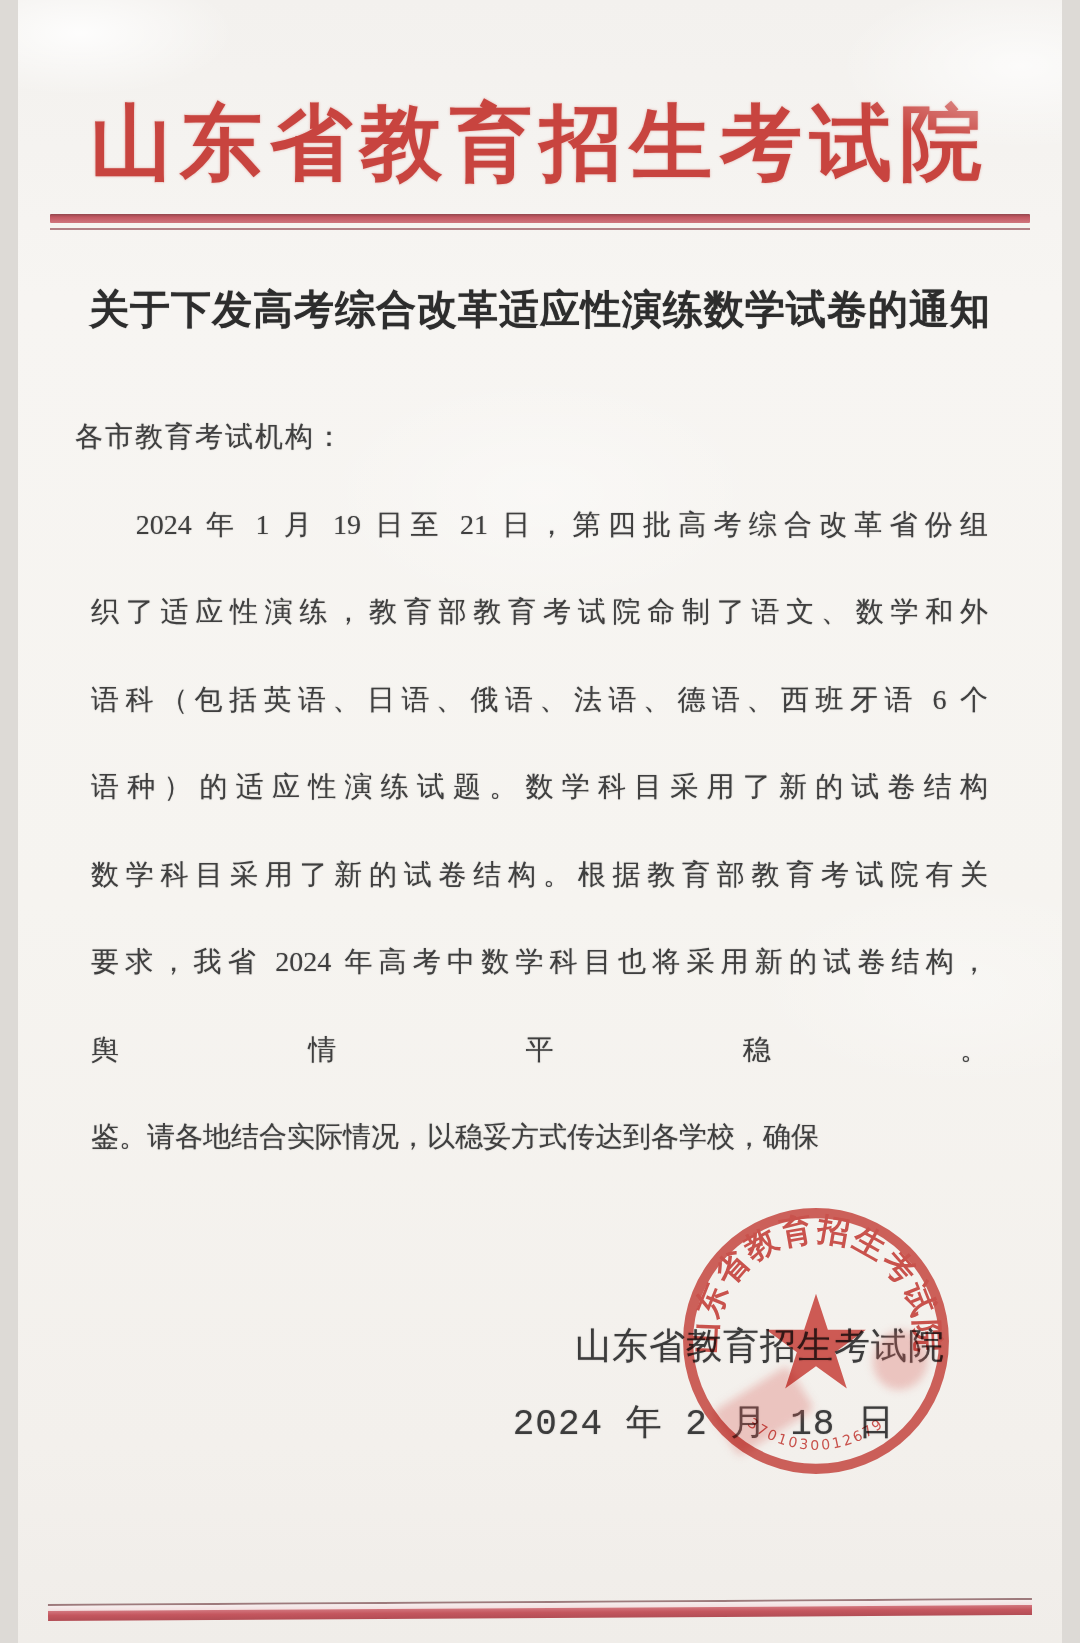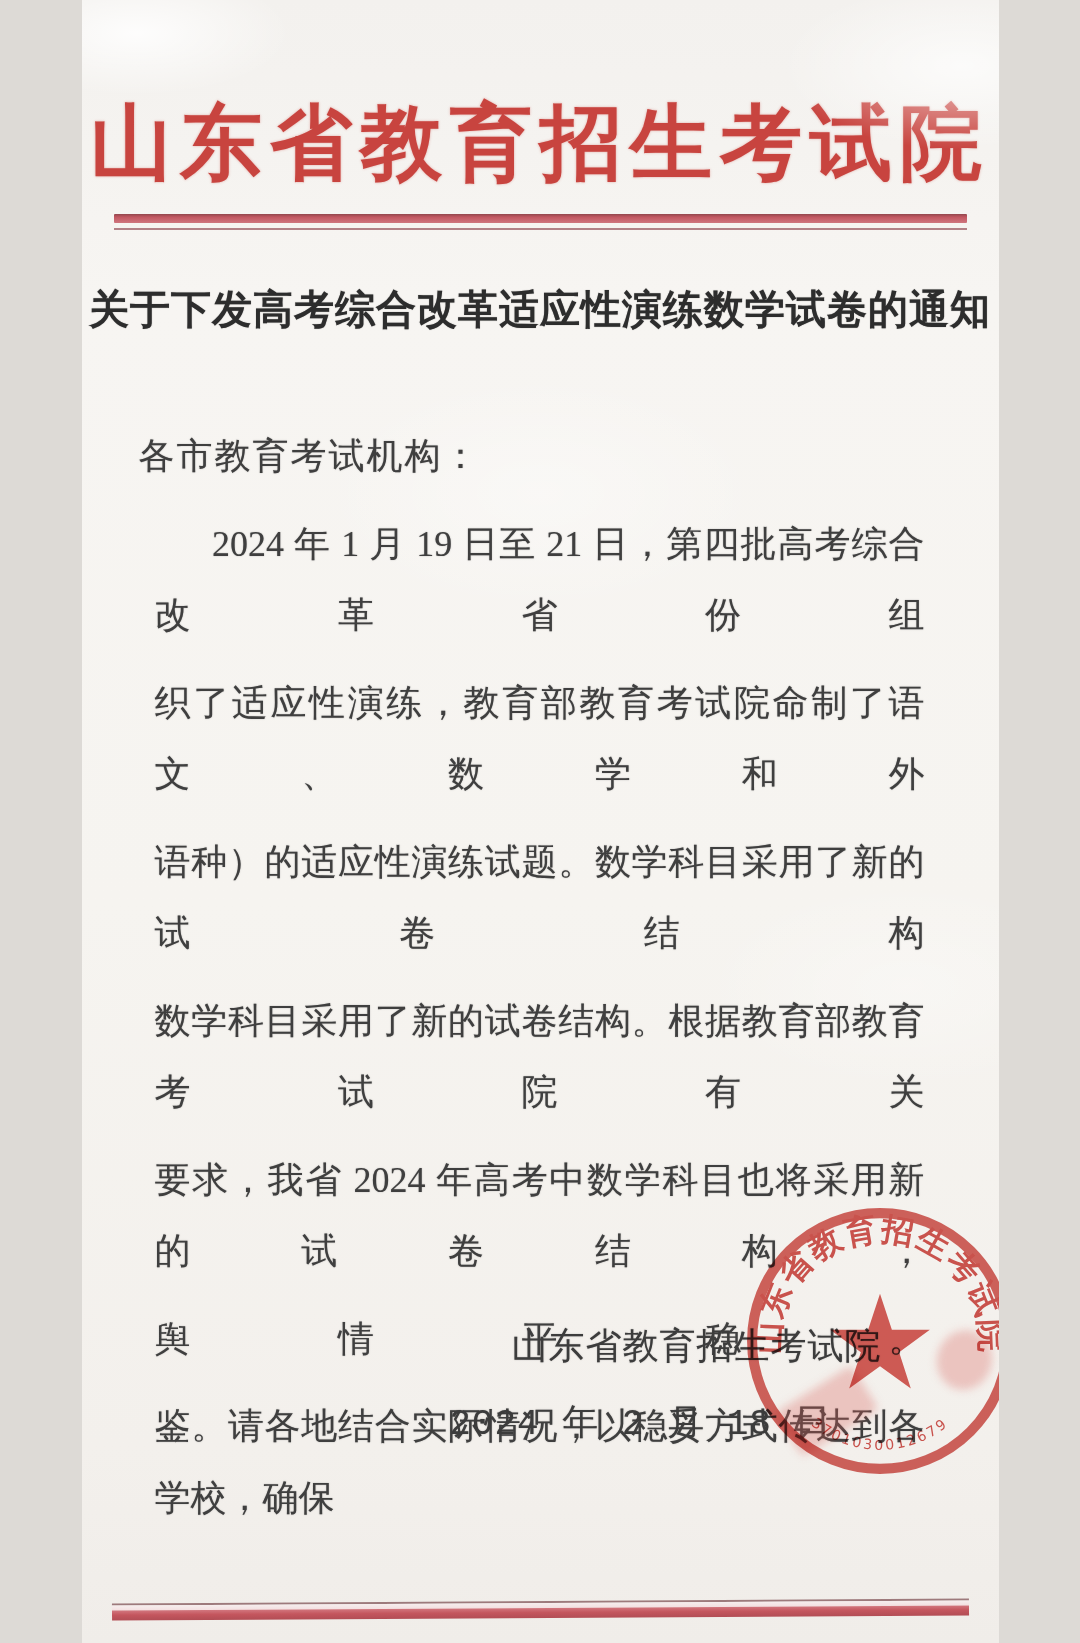--- a/index.html
+++ b/index.html
@@ -1,18 +1,18 @@
 <!DOCTYPE html>
 <html><head>
 <meta charset="utf-8">
 <style>
   html, body { margin: 0; padding: 0; background: #dddad6; }
   .page {
     position: relative;
-    width: 917px;
+    width: 1044px;
     height: 1643px;
     margin: 0 auto;
     overflow: hidden;
     background: linear-gradient(180deg, #f3f1ee 0%, #f7f5f2 18%, #f6f4f0 55%, #f3f0ec 88%, #f0ede9 100%);
     font-family: "Liberation Serif", "DejaVu Serif", serif;
   }
   
   .page::before {
     content: "";
     position: absolute; inset: 0;
@@ -52,22 +52,22 @@
     font-size: 40px;
     font-weight: 700;
     letter-spacing: 1px;
     color: #2d2d2d;
     text-shadow: 0 0 1px rgba(45,45,45,.55);
     white-space: nowrap;
   }
 
   .content {
     position: absolute;
-    top: 421px; left: 57px; right: 58px;
-    font-size: 36px;
+    top: 401px; left: 57px; right: 58px;
+    font-size: 28px;
     line-height: 71.5px;
     color: #3f3f3f;
     text-shadow: 0 0 1.2px rgba(63,63,63,.5);
   }
   .salutation { margin: 0; letter-spacing: 2px; }
   .body-lines { margin: 0; }
   .body-line {
     margin: 16px;
     text-align: justify;
     text-align-last: justify;
@@ -139,20 +139,21 @@
     <div class="rule-thin"></div>
   </div>
 
   <h2 class="doc-title">关于下发高考综合改革适应性演练数学试卷的通知</h2>
 
   <div class="content">
     <p class="salutation">各市教育考试机构：</p>
     <div class="body-lines">
         <p class="body-line">2024 年 1 月 19 日至 21 日，第四批高考综合改革省份组</p>
         <p class="body-line">织了适应性演练，教育部教育考试院命制了语文、数学和外</p>
+        <p class="body-line">语科（包括英语、日语、俄语、法语、德语、西班牙语 6 个</p>
         <p class="body-line">语种）的适应性演练试题。数学科目采用了新的试卷结构</p>
         <p class="body-line">数学科目采用了新的试卷结构。根据教育部教育考试院有关</p>
         <p class="body-line">要求，我省 2024 年高考中数学科目也将采用新的试卷结构，</p>
         <p class="body-line">舆情平稳。</p>
         <p class="body-line">鉴。请各地结合实际情况，以稳妥方式传达到各学校，确保</p>
       </div>
   </div>
 
   <div class="signature">山东省教育招生考试院</div>
 

